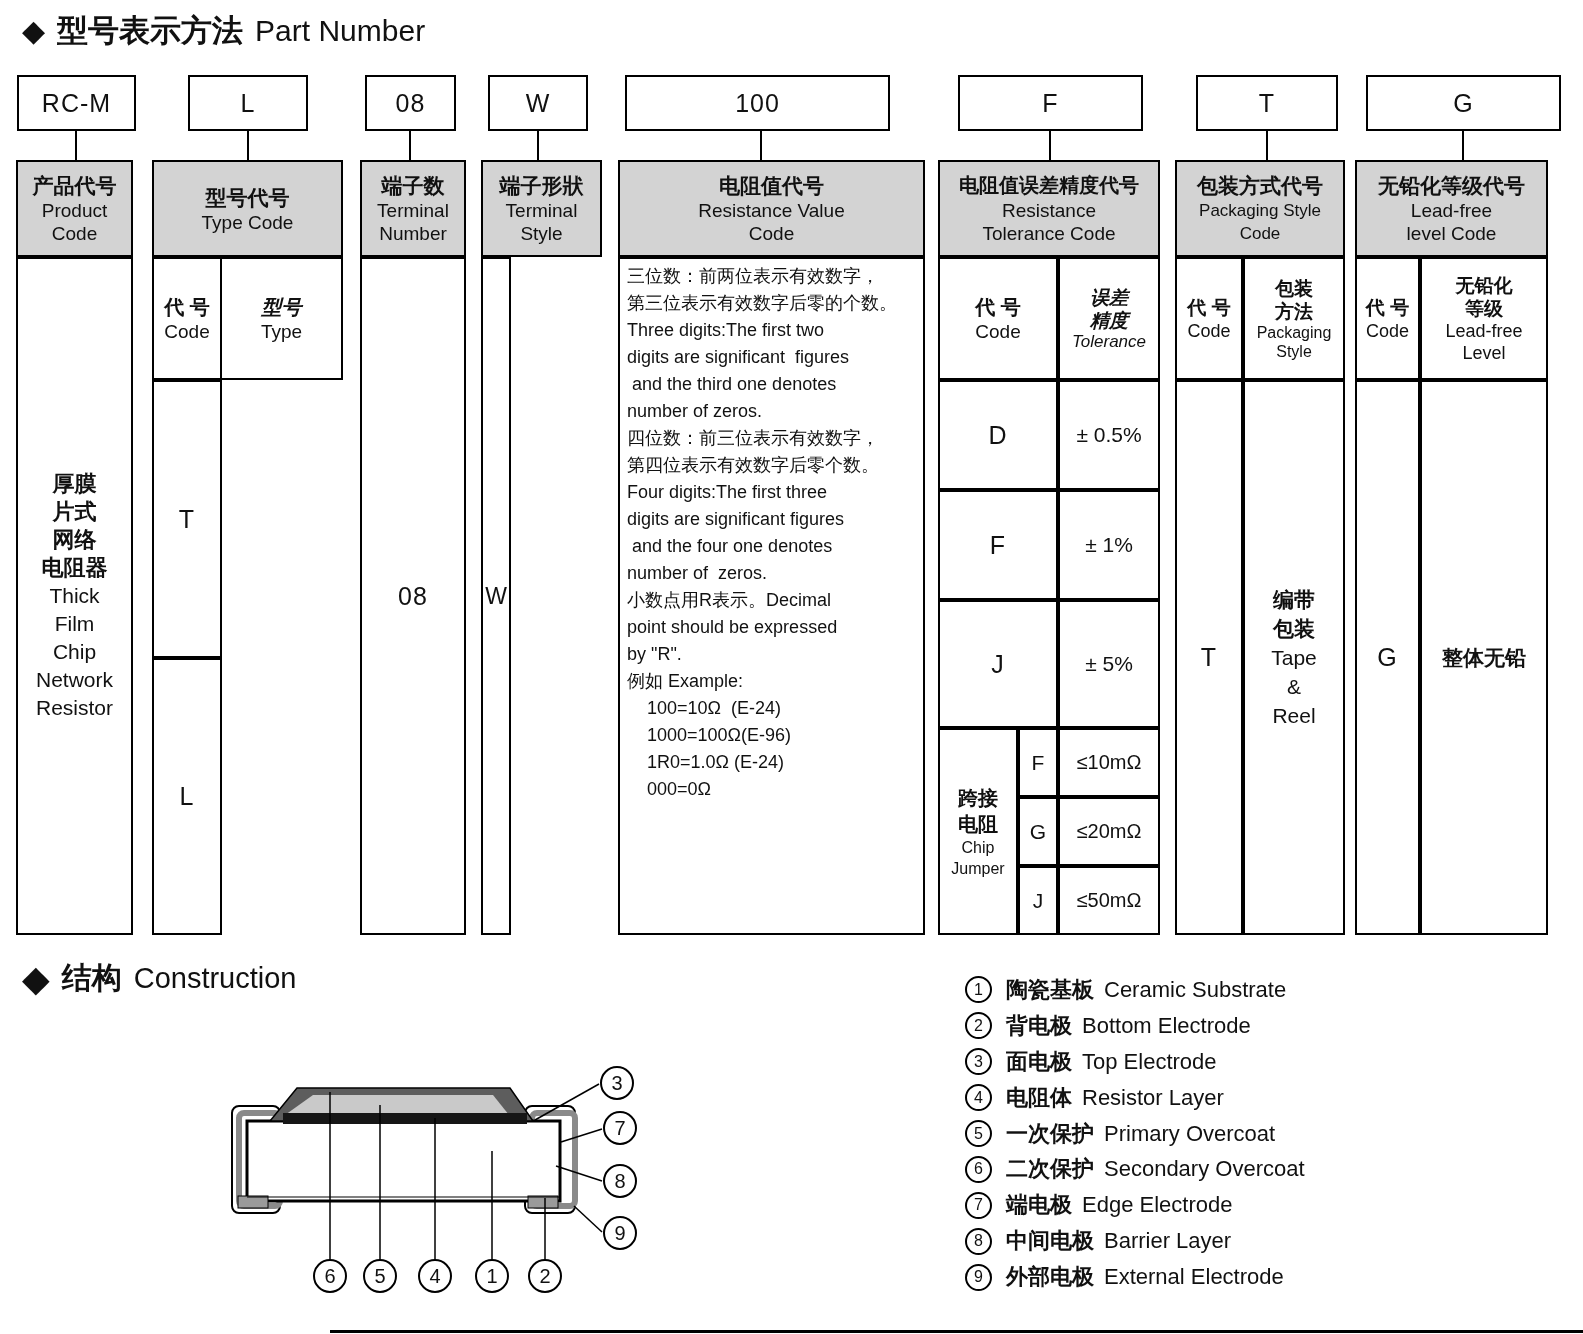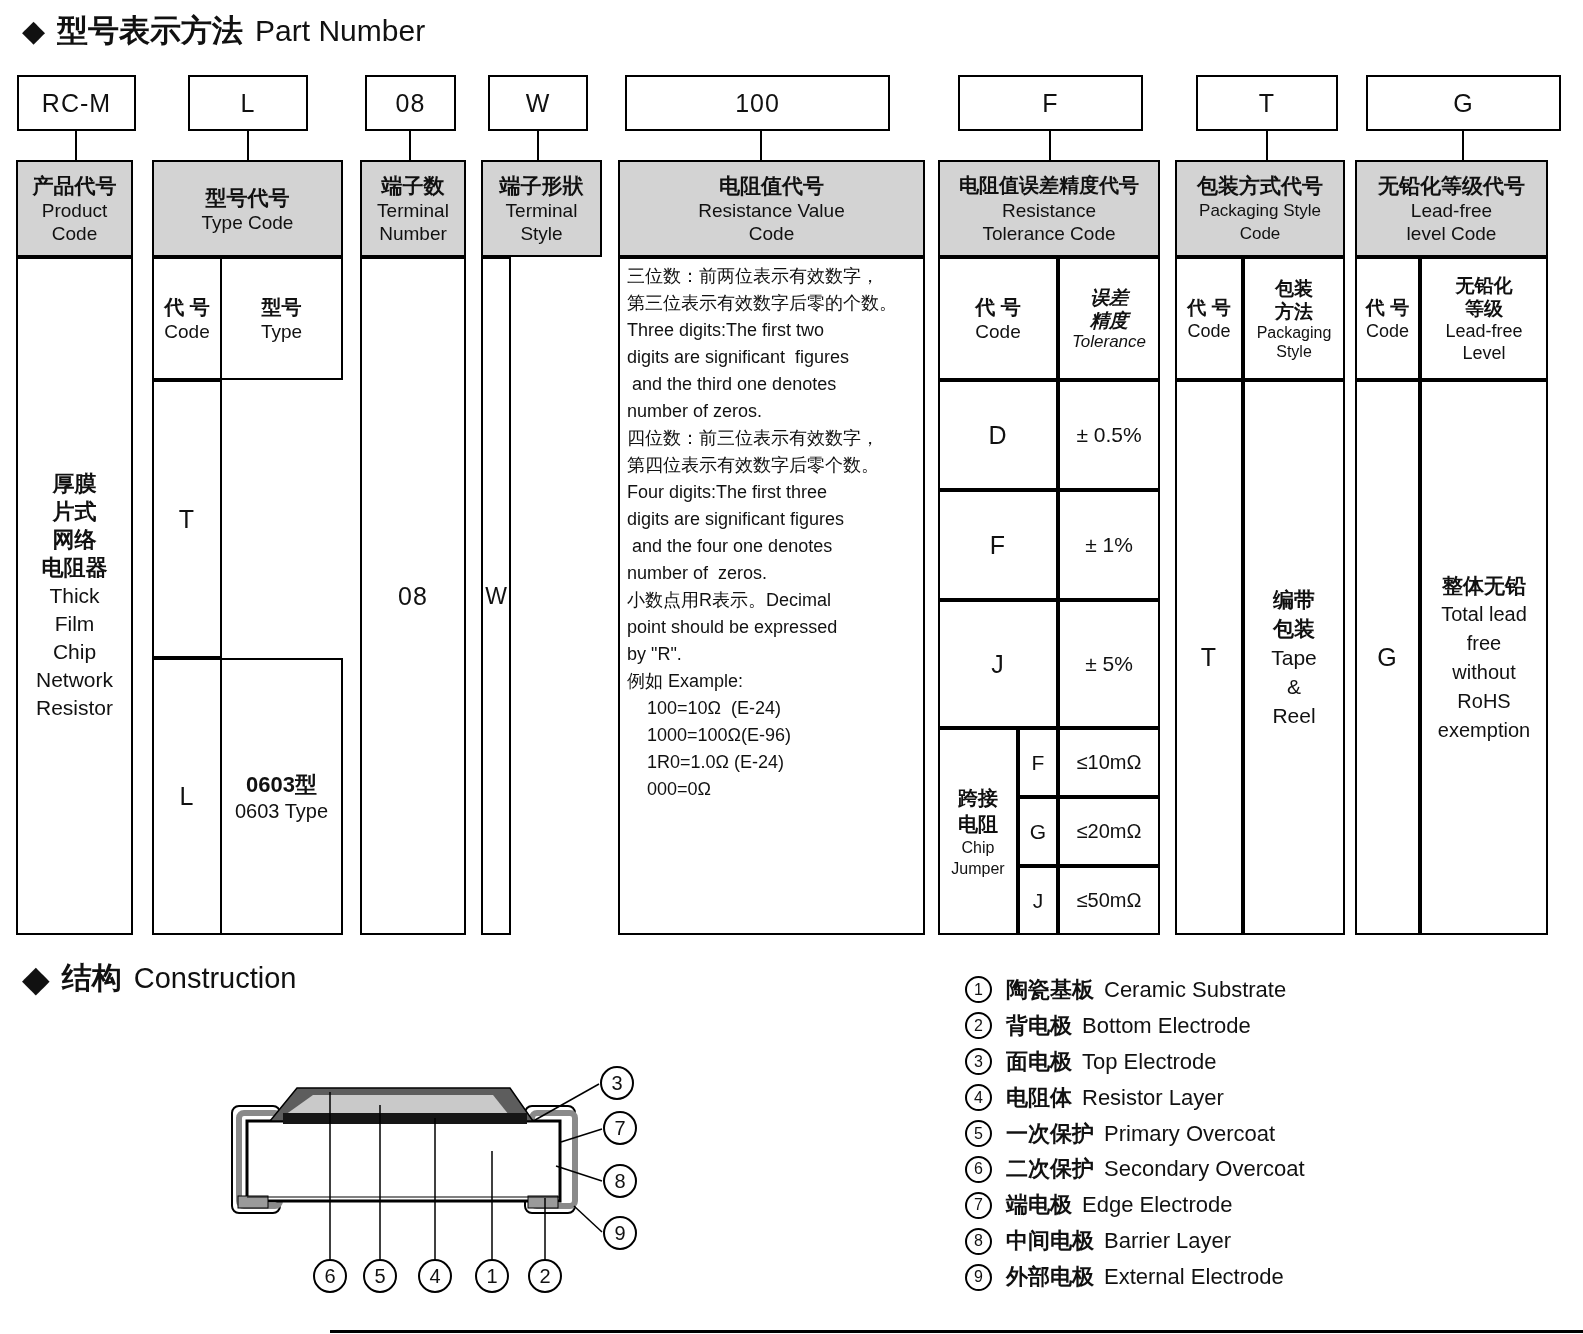--- a/index.html
+++ b/index.html
@@ -111,32 +111,28 @@
 Chip
 Network
 Resistor</span>
   </div>
 
   <div class="cell" style="left:152px;top:257px;width:70px;height:123px;">
     <span class="zh" style="font-size:20px;">代 号</span>
     <span style="font-size:19px;">Code</span>
   </div>
   <div class="cell" style="left:220px;top:257px;width:123px;height:123px;">
-    <span class="zh" style="font-size:20px;">型号</span>
+    <span class="zh" style="font-size:20px;font-style:italic;">型号</span>
     <span style="font-size:19px;">Type</span>
   </div>
   <div class="cell" style="left:152px;top:380px;width:70px;height:278px;">
     <span class="code-letter">T</span>
   </div>
   <div class="cell" style="left:152px;top:658px;width:70px;height:277px;">
     <span class="code-letter">L</span>
-  </div>
-  <div class="cell" style="left:220px;top:658px;width:123px;height:277px;">
-    <span class="zh" style="font-size:22px;">0603型</span>
-    <span style="font-size:20px;">0603 Type</span>
   </div>
 
   <div class="cell" style="left:360px;top:257px;width:106px;height:678px;">
     <span class="code-letter">08</span>
   </div>
 
   <div class="cell" style="left:481px;top:257px;width:30px;height:678px;">
     <span style="font-size:23px;">W</span>
   </div>
 
@@ -246,25 +242,20 @@
     <span class="zh pre" style="font-size:19px;line-height:23px;">无铅化
 等级</span>
     <span class="pre" style="font-size:18px;line-height:22px;">Lead-free
 Level</span>
   </div>
   <div class="cell" style="left:1355px;top:380px;width:65px;height:555px;">
     <span class="code-letter">G</span>
   </div>
   <div class="cell" style="left:1420px;top:380px;width:128px;height:555px;">
     <span class="zh" style="font-size:21px;line-height:29px;">整体无铅</span>
-    <span class="pre" style="font-size:20px;line-height:29px;">Total lead
-free
-without
-RoHS
-exemption</span>
   </div>
 
   <div class="sec-title" style="left:22px;top:958px;">
     <span class="diamond" style="font-size:36px;">◆</span>
     <span class="t-zh" style="font-size:30px;">结构</span>
     <span class="t-en" style="font-size:29px;">Construction</span>
   </div>
 
   <ul class="legend">
     <li>

